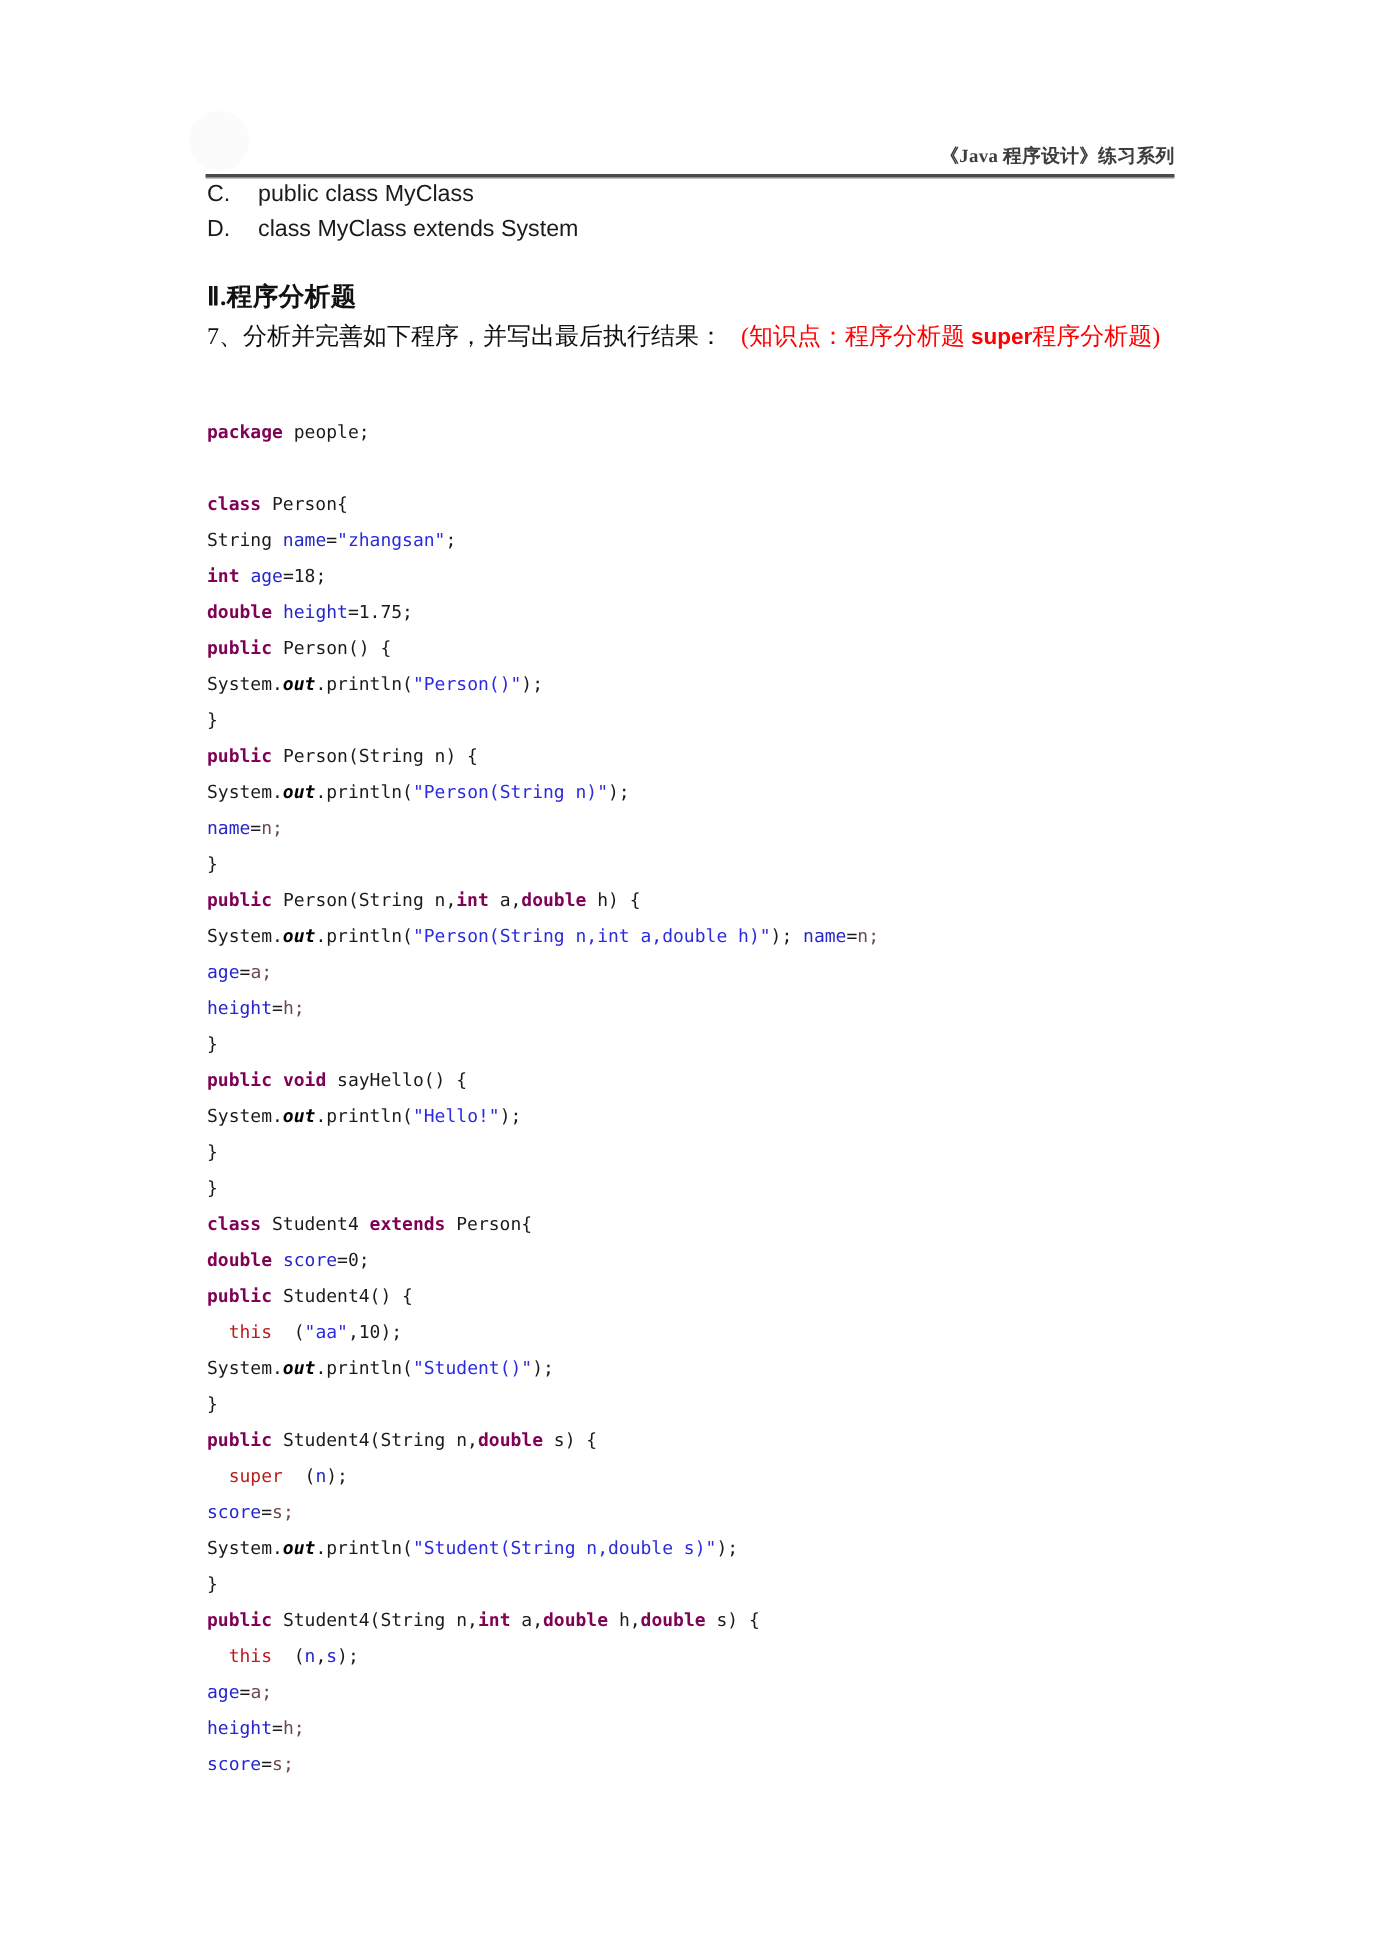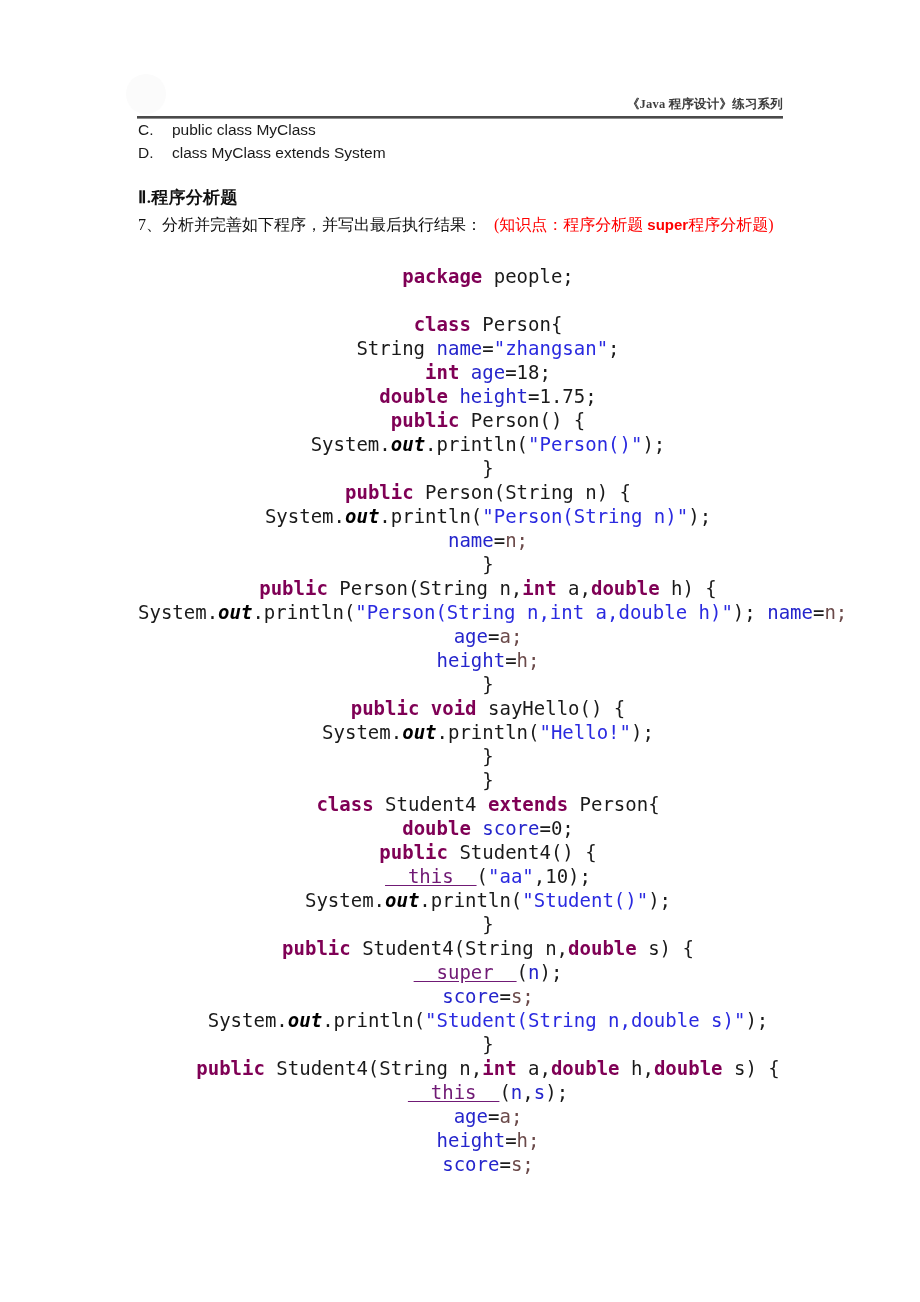--- a/index.html
+++ b/index.html
@@ -115,44 +115,42 @@
     color: #ff0000;
     font-family: "Liberation Sans", sans-serif;
     font-weight: bold;
     font-size: 15px;
   }
 
   
   .code {
     position: absolute;
     left: 138px;
-    top: 264px;
+    top: 276px;
     width: 700px;
     font-family: "DejaVu Sans Mono", monospace;
-    font-size: 19px;
+    font-size: 12px;
     line-height: 24px;
     color: #1a1a1a;
     white-space: pre;
-    text-align: center;
   }
   .code .ln {
     height: 24px;
     white-space: pre;
   }
 
   
   .kw   { color: #7f0055; font-weight: bold; }   
   .var  { color: #2525cc; }                      
   .str  { color: #2a2ae0; }                      
   .stat { color: #000000; font-weight: bold; font-style: italic; } 
   .pln  { color: #1a1a1a; }
   .dim  { color: #6b4a4a; }                      
   .blank-fill {
-    color: #701a75;
-    text-decoration: underline;
+    color: #b91c1c;
     text-underline-offset: 2px;
   }
 
   
   .watermark {
     position: absolute;
     left: 190px;
     top: 606px;
     width: 540px;
     text-align: center;

